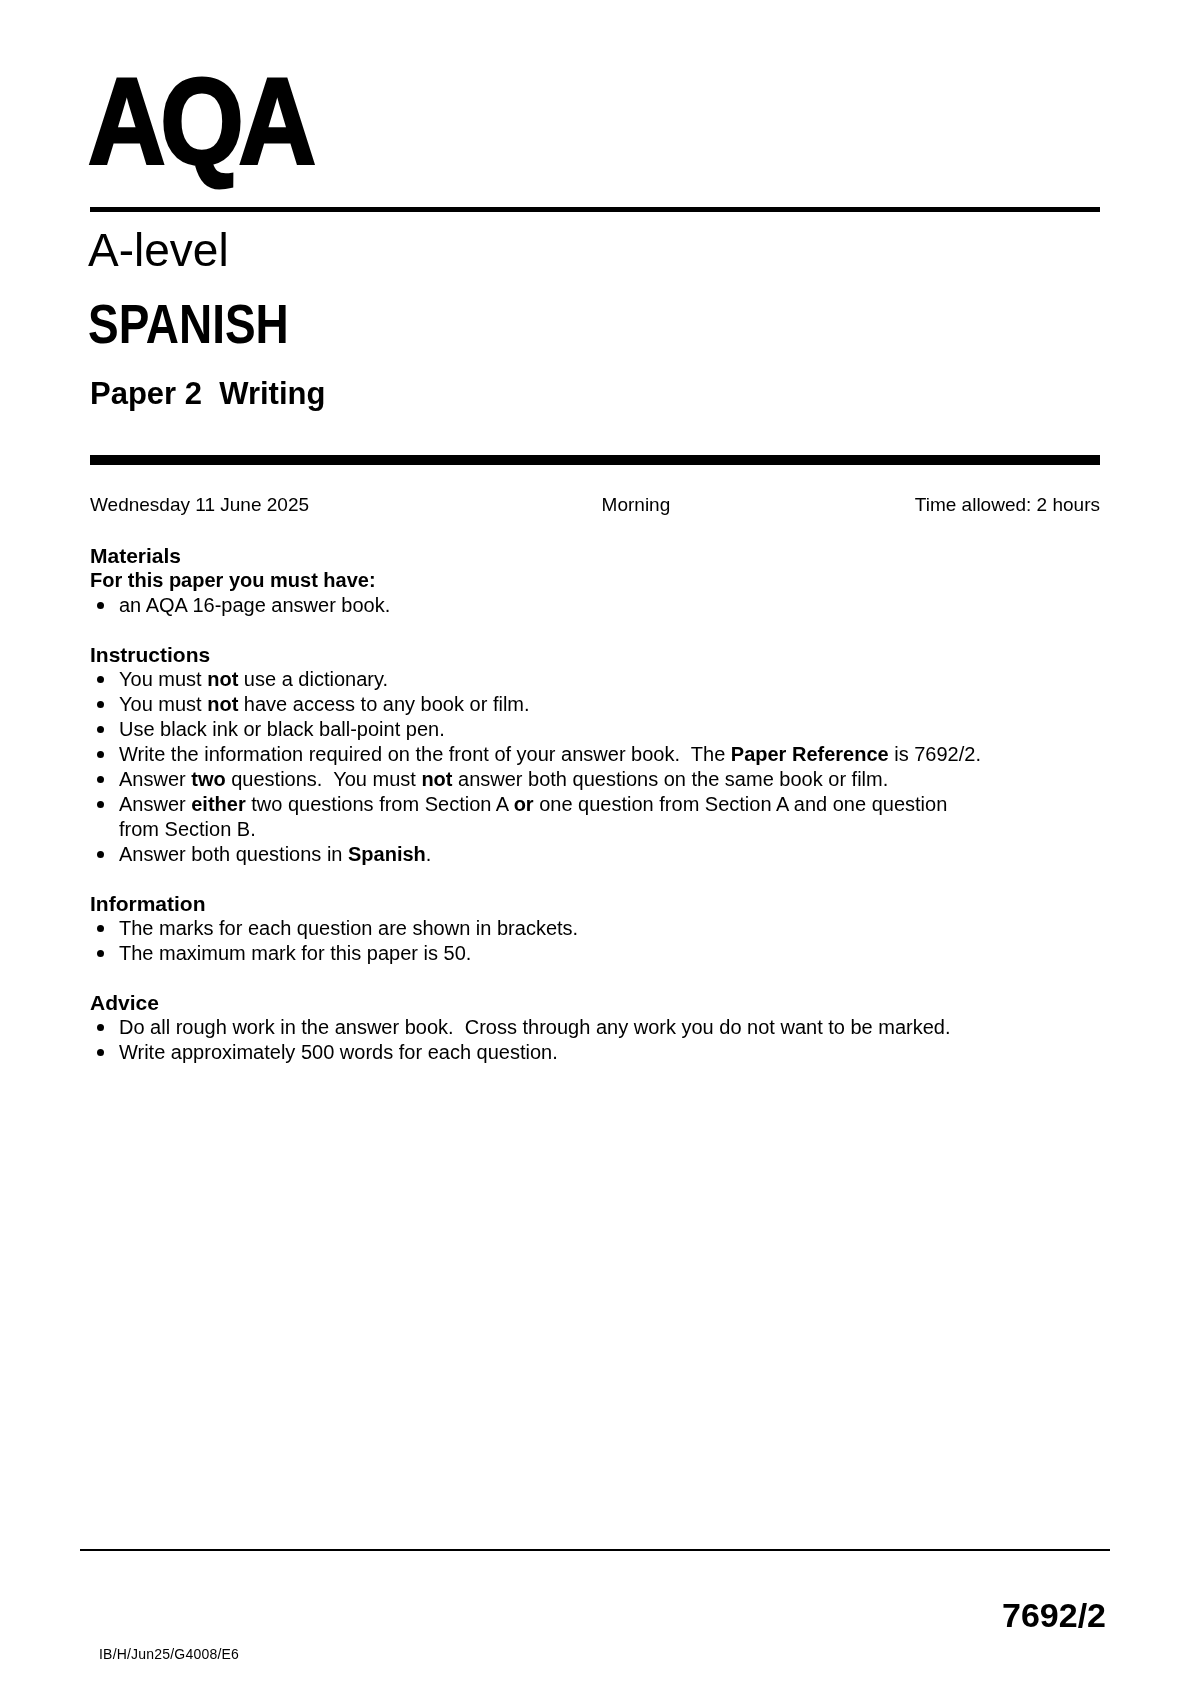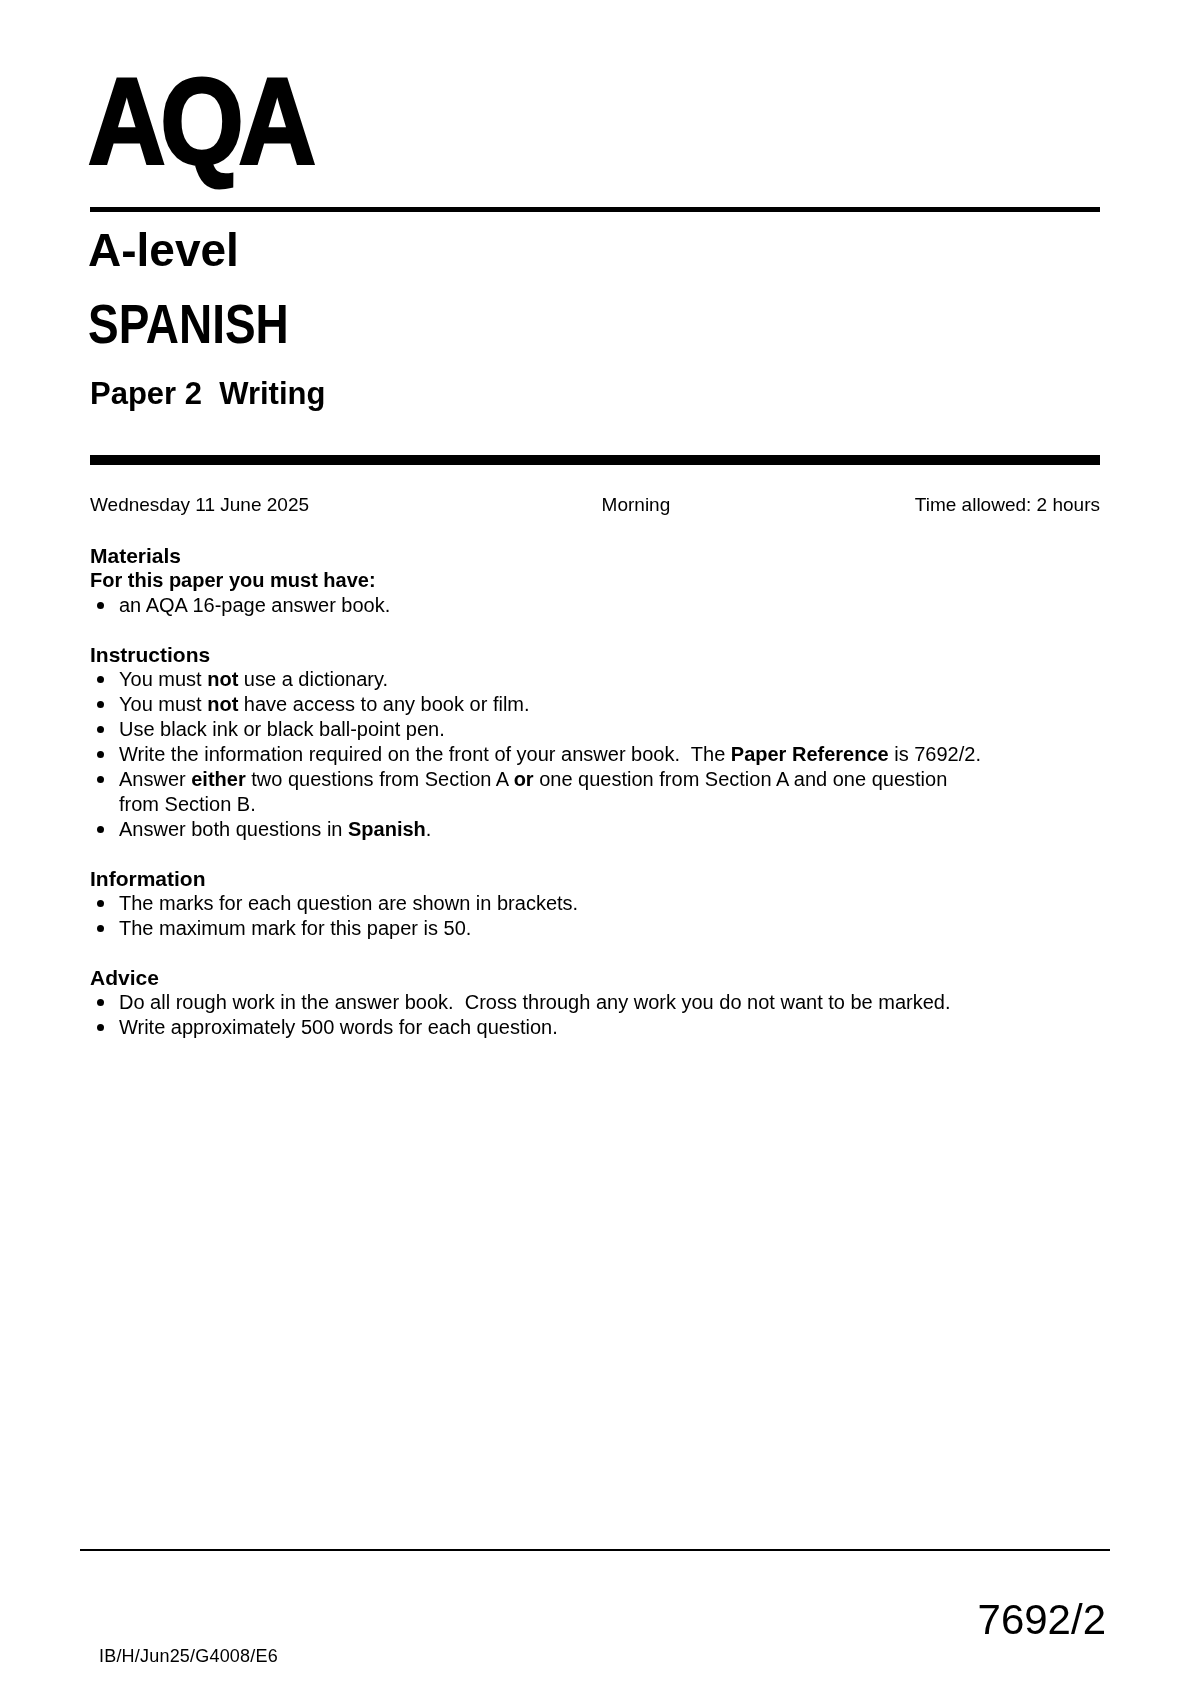--- a/index.html
+++ b/index.html
@@ -28,21 +28,21 @@
   .rule-logo {
     position: absolute;
     top: 207px; left: 90px;
     width: 1010px; height: 5px;
     background: #000;
   }
   .qual-title {
     position: absolute;
     top: 226px; left: 88px;
     margin: 0;
-    font-size: 46px; font-weight: 700;
+    font-size: 46px; font-weight: 400;
     line-height: 1.05;
     white-space: pre;
   }
   .subject-title {
     position: absolute;
     top: 296px; left: 88px;
     margin: 0;
     font-size: 56px; font-weight: 700;
     line-height: 1.0;
     transform: scaleX(0.82);
@@ -103,29 +103,29 @@
   
   .rule-footer {
     position: absolute;
     top: 1549px; left: 80px;
     width: 1030px; height: 2px;
     background: #000;
   }
   .footer-code {
     position: absolute;
     top: 1646px; left: 99px;
-    font-size: 18px;
+    font-size: 14px;
     letter-spacing: 0.2px;
     text-align: right;
   }
   .paper-ref {
     position: absolute;
     top: 1596px; right: 85px;
-    font-size: 42px;
-    font-weight: 400;
+    font-size: 34px;
+    font-weight: 700;
   }
 </style>
 </head>
 <body>
 
 <div class="page">
 
   <div class="logo">AQA</div>
   <div class="rule-logo"></div>
 
@@ -166,20 +166,24 @@
           <li class="bullet">
             <span class="dot"></span>
             <span class="txt">Use black ink or black ball-point pen.</span>
           </li>
           <li class="bullet">
             <span class="dot"></span>
             <span class="txt">Write the information required on the front of your answer book.  The <b>Paper Reference</b> is 7692/2.</span>
           </li>
           <li class="bullet">
             <span class="dot"></span>
+            <span class="txt">Answer <b>two</b> questions.  You must <b>not</b> answer both questions on the same book or film.</span>
+          </li>
+          <li class="bullet">
+            <span class="dot"></span>
             <span class="txt">Answer <b>either</b> two questions from Section A <b>or</b> one question from Section A and one question
 from Section B.</span>
           </li>
           <li class="bullet">
             <span class="dot"></span>
             <span class="txt">Answer both questions in <b>Spanish</b>.</span>
           </li>
         </ul>
       </section>
       <section>

